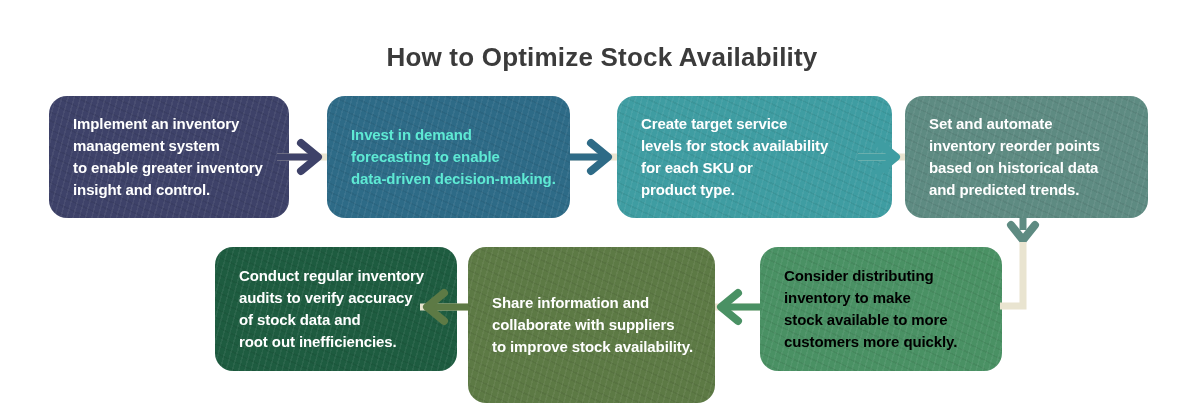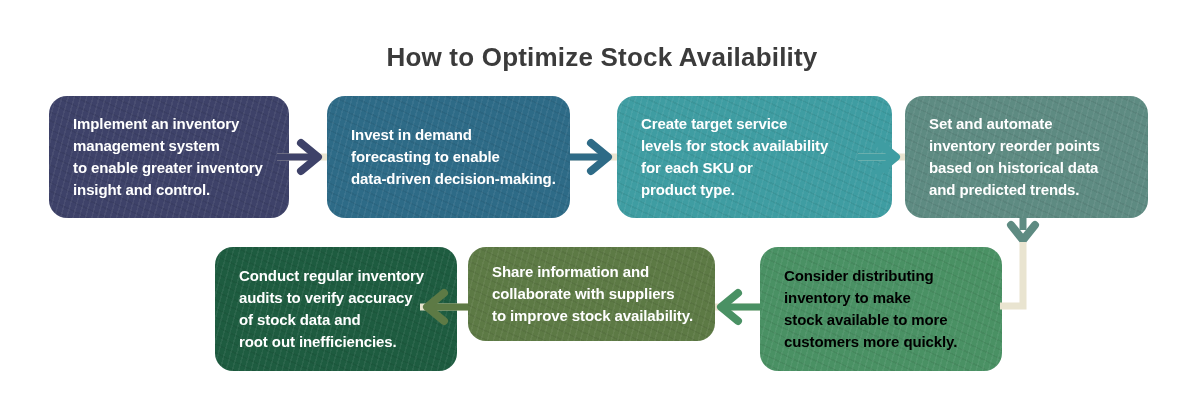--- a/index.html
+++ b/index.html
@@ -53,21 +53,21 @@
     letter-spacing: -0.1px;
     white-space: pre;
   }
   
   .s1 { left: 37px;  top: 96px;  width: 240px; height: 122px; }
   .s2 { left: 327px; top: 96px;  width: 243px; height: 122px; }
   .s3 { left: 617px; top: 96px;  width: 275px; height: 122px; }
   .s4 { left: 905px; top: 96px;  width: 243px; height: 122px; }
   
   .s5 { left: 760px; top: 247px; width: 242px; height: 124px; }
-  .s6 { left: 468px; top: 247px; width: 247px; height: 94px; }
+  .s6 { left: 468px; top: 247px; width: 247px; height: 156px; }
   .s7 { left: 178px; top: 247px; width: 242px; height: 124px; }
 
   svg.arrow { position: absolute; overflow: visible; display: block; }
   .a1 { left: 277px; top: 135px; }
   .a2 { left: 570px; top: 135px; }
   .a3 { left: 858px; top: 135px; }
   .a4 { left: 1005px; top: 218px; }
   .elbow { left: 998px; top: 242px; }
   .a5 { left: 715px; top: 285px; }
   .a6 { left: 420px; top: 285px; }
@@ -84,21 +84,21 @@
   <h1 class="title" style="color: rgb(59, 59, 59);">How to Optimize Stock Availability</h1>
 
   <div class="step s1" style="background-color: rgb(62, 66, 105); margin-left: 12px;">
     <p class="step-text" style="color: rgb(255, 255, 255);">Implement an inventory
 management system
 to enable greater inventory
 insight and control.</p>
   </div>
 
   <div class="step s2" style="background-color: rgb(46, 107, 135);">
-    <p class="step-text" style="color: #ffffff;">Invest in demand
+    <p class="step-text" style="color: #5eead4;">Invest in demand
 forecasting to enable
 data-driven decision-making.</p>
   </div>
 
   <div class="step s3" style="background-color: rgb(63, 157, 162);">
     <p class="step-text" style="color: rgb(255, 255, 255);">Create target service
 levels for stock availability
 for each SKU or
 product type.</p>
   </div>

